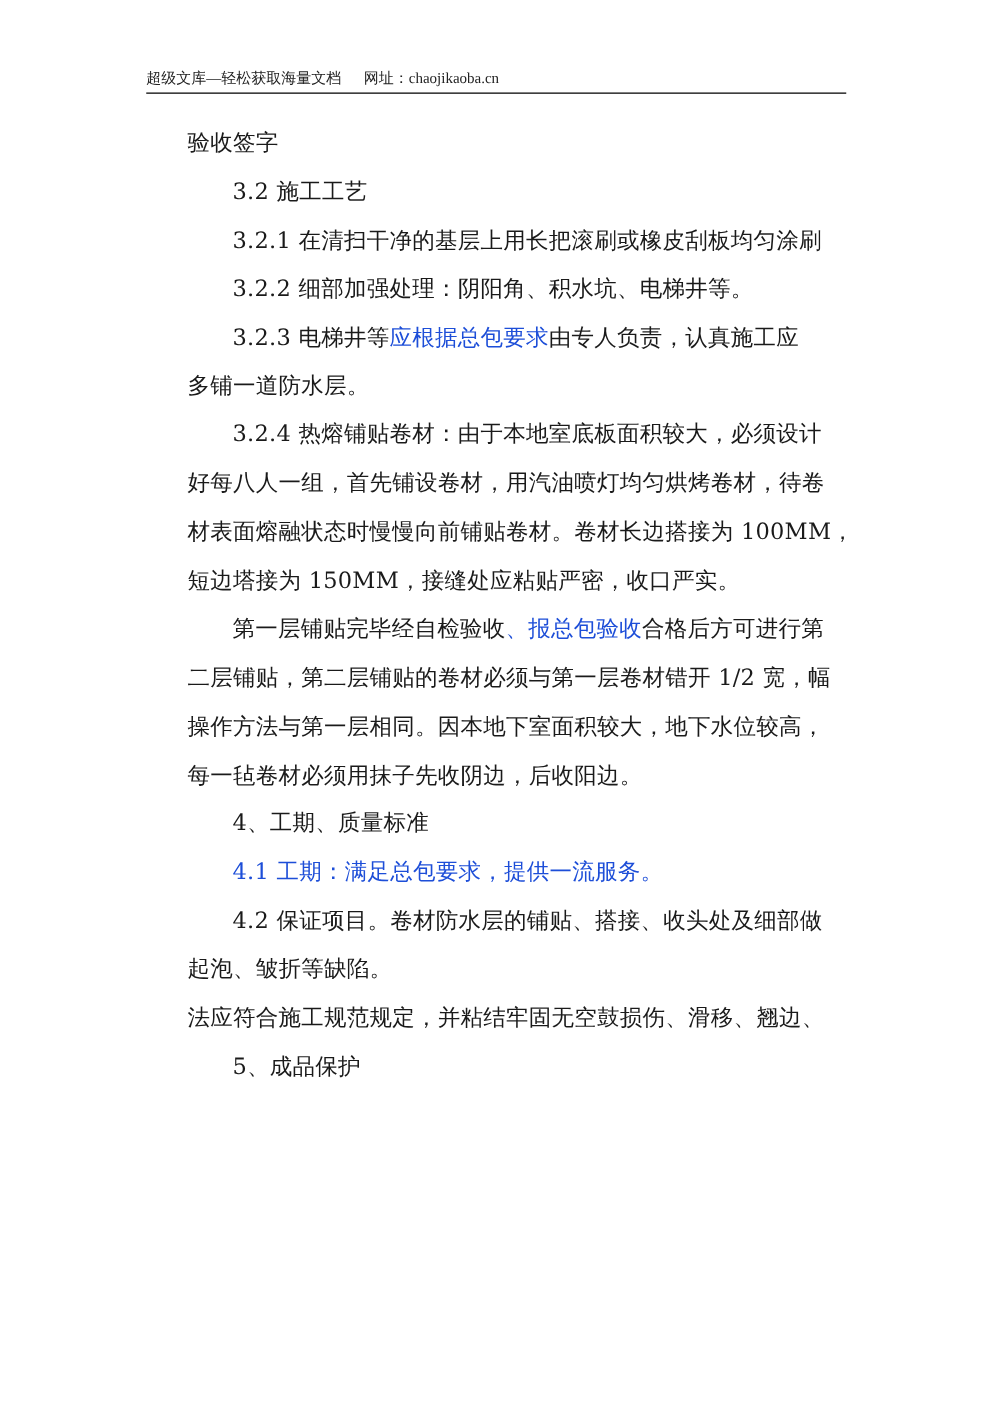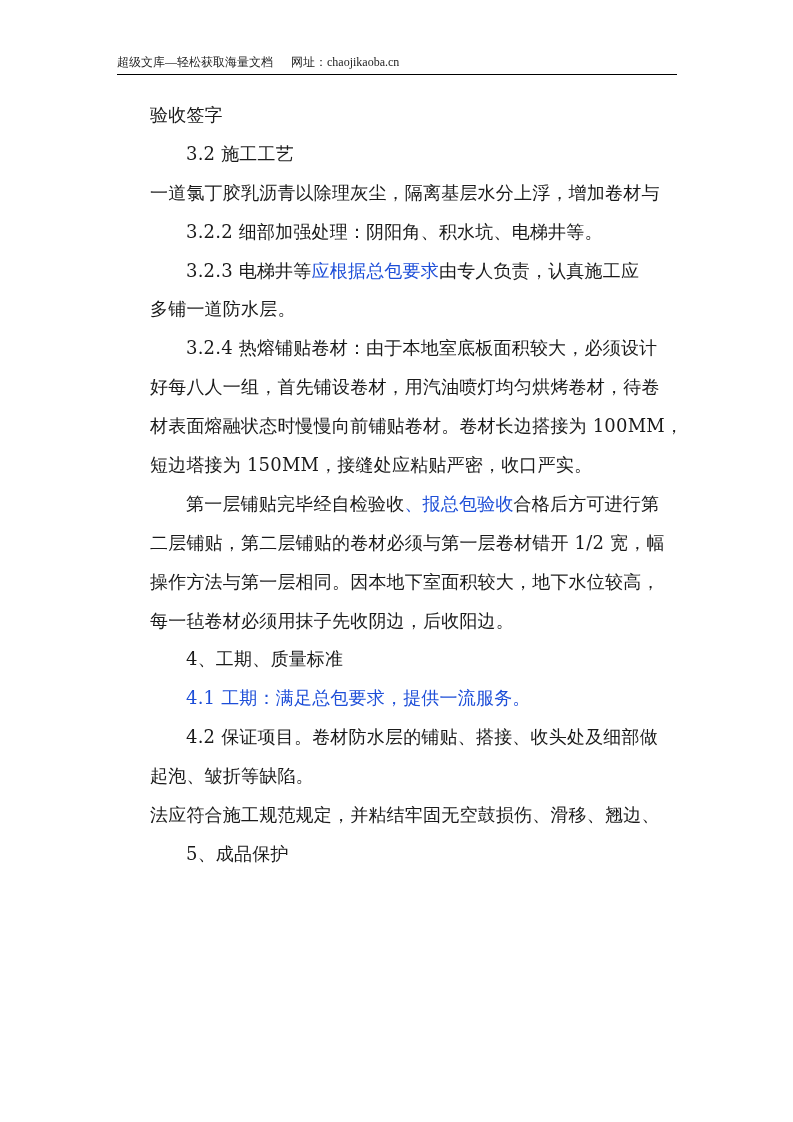--- a/index.html
+++ b/index.html
@@ -49,21 +49,21 @@
 </head>
 <body>
 
 <div class="page-header">
   <span>超级文库—轻松获取海量文档</span><span class="site-url">网址：chaojikaoba.cn</span>
 </div>
 
 <div class="content">
   <div class="line">验收签字</div>
   <div class="line indent">3.2 施工工艺</div>
-  <div class="line">一道氯丁胶乳沥青以除理灰尘，隔离基层水分上浮，增加卷材与</div>
+  <div class="line indent">3.2.1 在清扫干净的基层上用长把滚刷或橡皮刮板均匀涂刷</div>
   <div class="line indent">3.2.2 细部加强处理：阴阳角、积水坑、电梯井等。</div>
   <div class="line indent"><span>3.2.3 电梯井等</span><span class="blue">应根据总包要求</span><span>由专人负责，认真施工应</span></div>
   <div class="line">多铺一道防水层。</div>
   <div class="line indent">3.2.4 热熔铺贴卷材：由于本地室底板面积较大，必须设计</div>
   <div class="line">好每八人一组，首先铺设卷材，用汽油喷灯均匀烘烤卷材，待卷</div>
   <div class="line">材表面熔融状态时慢慢向前铺贴卷材。卷材长边搭接为 100MM，</div>
   <div class="line">短边塔接为 150MM，接缝处应粘贴严密，收口严实。</div>
   <div class="line indent"><span>第一层铺贴完毕经自检验收</span><span class="blue">、报总包验收</span><span>合格后方可进行第</span></div>
   <div class="line">二层铺贴，第二层铺贴的卷材必须与第一层卷材错开 1/2 宽，幅</div>
   <div class="line">操作方法与第一层相同。因本地下室面积较大，地下水位较高，</div>

